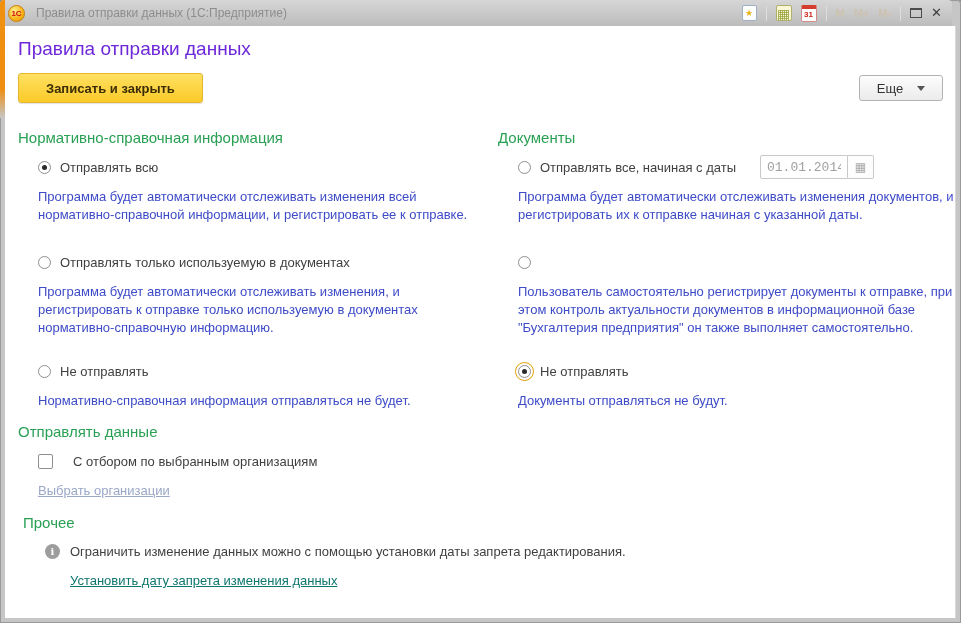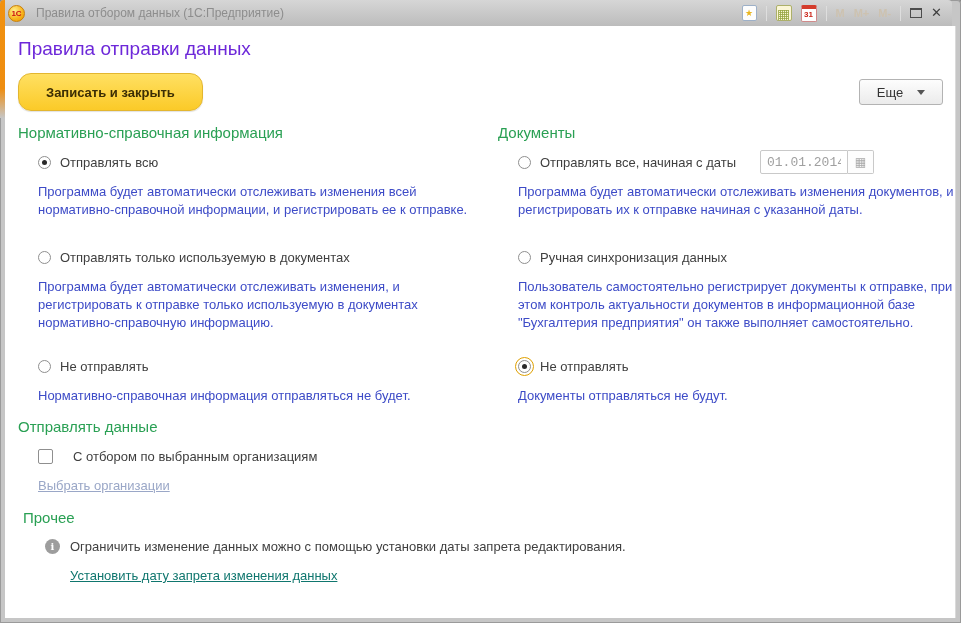--- a/index.html
+++ b/index.html
@@ -71,35 +71,35 @@
   .content {
     position:absolute; top:26px; left:5px; right:5px; bottom:5px;
     background:#fff; overflow:hidden;
   }
   .right-line { position:absolute; top:0; bottom:0; right:0; width:1px; background:#dadada; }
 
   .page-title { margin:12px 0 0 13px; font-size:19px; font-weight:normal; color:#6d28d9; }
 
   .toolbar { display:flex; align-items:center; margin:13px 13px 0 13px; }
   .btn-save {
-    height:38px; padding:0 27px; border:1px solid #e3b62f; border-radius:13px;
+    height:30px; padding:0 27px; border:1px solid #e3b62f; border-radius:3px;
     background: linear-gradient(#ffe062, #fbca28);
     font-size:13px; font-weight:bold; color:#3c2e04; cursor:pointer;
     box-shadow: 0 1px 1px rgba(0,0,0,.12);
   }
   .btn-more {
     margin-left:auto; height:26px; width:84px;
     border:1px solid #b3b3b3; border-radius:3px;
     background: linear-gradient(#fdfdfd, #ebebeb);
     font-size:13px; color:#333; cursor:pointer;
     display:flex; align-items:center; justify-content:center; gap:14px;
   }
   .caret { width:0; height:0; border-left:4px solid transparent; border-right:4px solid transparent; border-top:5px solid #555; }
 
-  .columns { display:flex; margin:13px 0 0 13px;justify-content:space-between; }
+  .columns { display:flex; margin:26px 0 0 13px;justify-content:space-between; }
   .col-left { width:480px; flex:none; }
   .col-right { flex:1; }
 
   .sec-title { font-size:15px; color:#2aa054; height:18px; line-height:18px; }
 
   .band { margin-top:12px; }
   .band-1 { height:95px; }
   .band-2 { height:109px; margin-top:0; }
   .band-3 { margin-top:0; }
   .band-3-left { height:60px; }
@@ -154,21 +154,21 @@
   .info-text { font-size:13px; color:#3f3f3f; }
 </style>
 </head>
 <body>
 
 <div class="window">
   <div class="edge-accent"></div>
 
   <div class="titlebar">
     <span class="logo">1С</span>
-    <span class="tb-title">Правила отбором данных  (1С:Предприятие)</span>
+    <span class="tb-title">Правила отправки данных  (1С:Предприятие)</span>
     <div class="tb-right">
       <span class="ic-doc-star">
           <span>★</span>
         </span>
       <span class="tb-sep"></span>
       <span class="ic-calc">▦</span>
       <span class="ic-cal">
           <span>31</span>
         </span>
       <span class="tb-sep"></span>
@@ -245,21 +245,20 @@
                   <span>▦</span>
                 </span>
             </span>
           </div>
           <div class="desc desc-r">Программа будет автоматически отслеживать изменения документов, и регистрировать их к отправке начиная с указанной даты.</div>
         </div>
 
         <div class="band band-2">
           <div class="opt-row">
             <span class="radio"></span>
-            <span class="opt-label">Ручная синхронизация данных</span>
           </div>
           <div class="desc desc-r">Пользователь самостоятельно регистрирует документы к отправке, при этом контроль актуальности документов в информационной базе "Бухгалтерия предприятия" он также выполняет самостоятельно.</div>
         </div>
 
         <div class="band band-3">
           <div class="opt-row">
             <span class="radio checked focused"></span>
             <span class="opt-label">Не отправлять</span>
           </div>
           <div class="desc desc-r">Документы отправляться не будут.</div>

